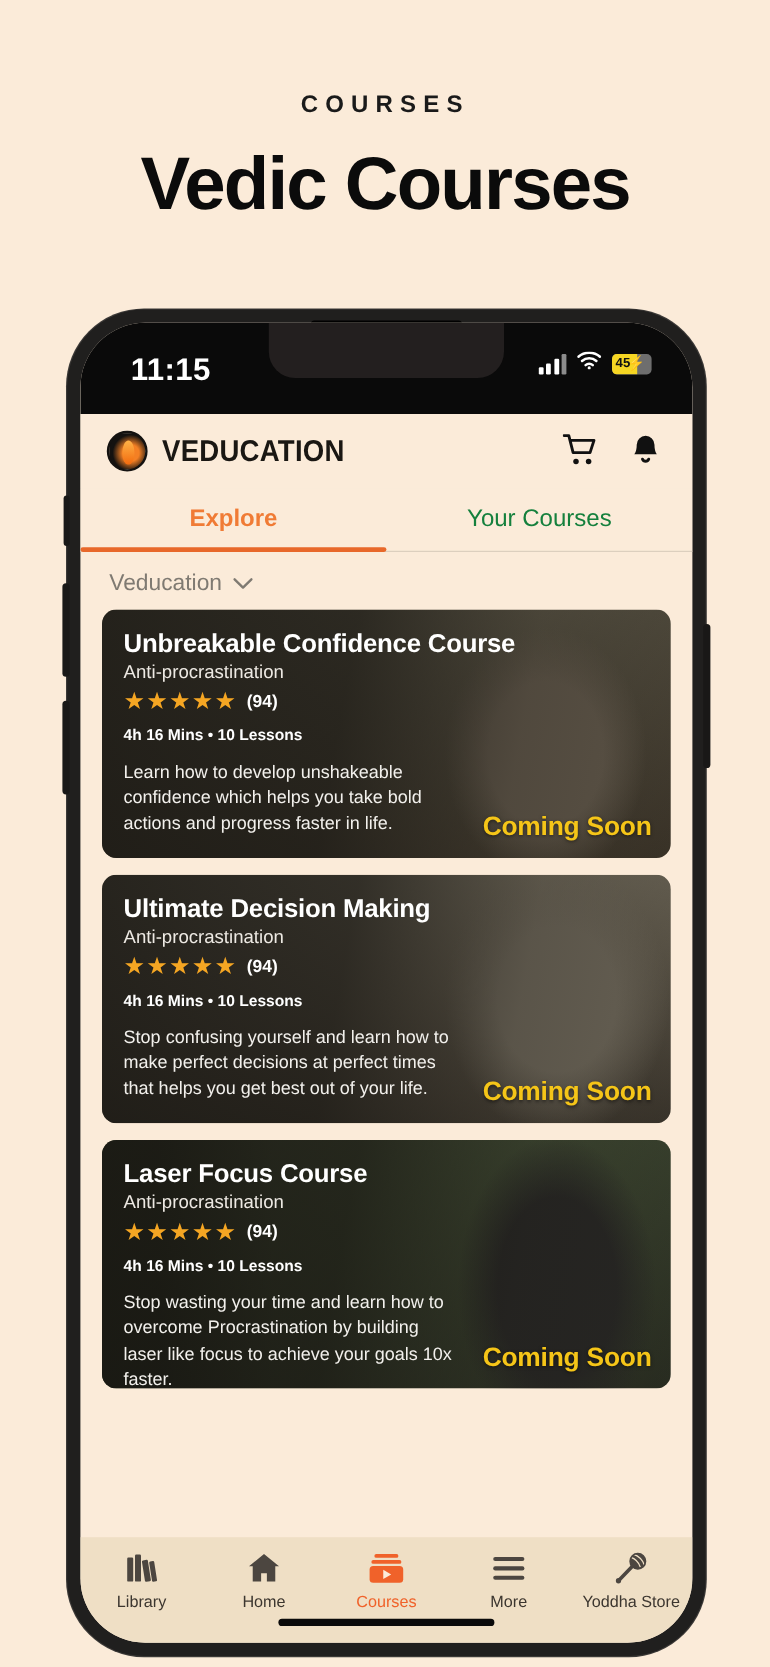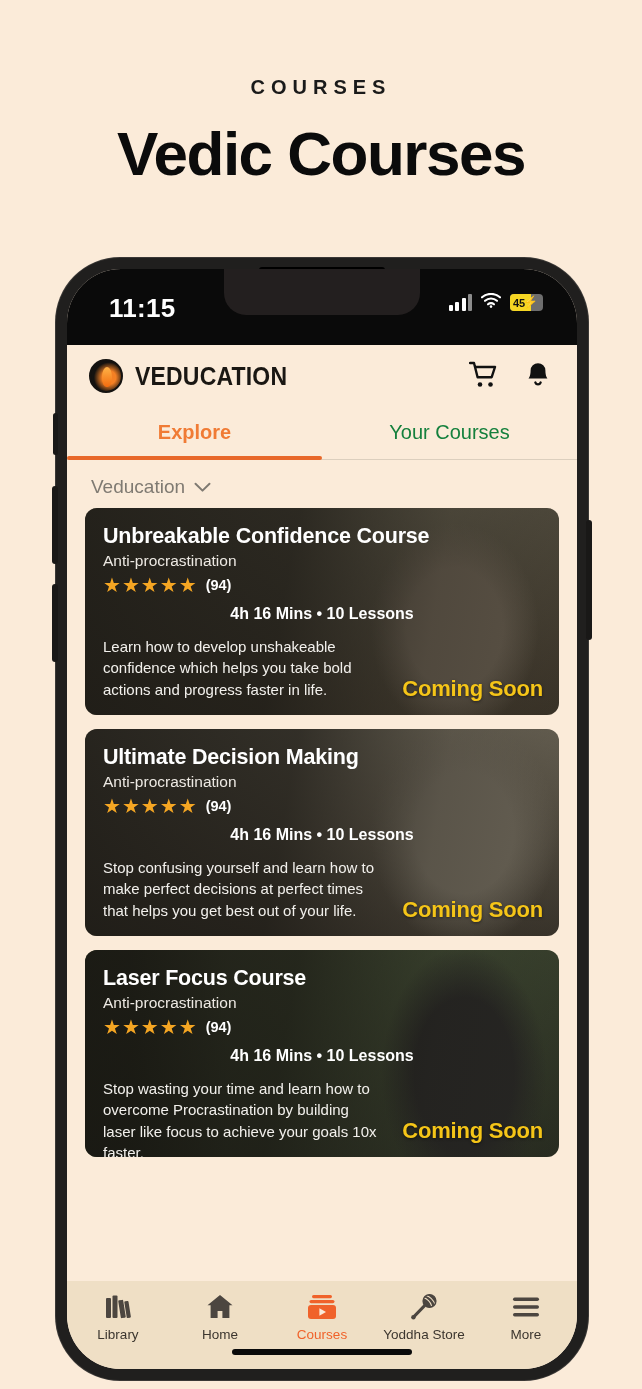--- a/index.html
+++ b/index.html
@@ -146,21 +146,21 @@
   .card .shade {
     position:absolute; inset:0;
     background: linear-gradient(100deg, rgba(22,20,16,.86) 0%, rgba(22,20,16,.74) 42%, rgba(25,22,18,.34) 72%, rgba(25,22,18,.22) 100%);
   }
   .card .body { position:relative; padding: 16px 18px 0; }
   .c-title { font-size: 21.5px; font-weight: 700; letter-spacing:-.2px; }
   .c-sub { font-size: 15.5px; font-weight: 400; margin-top: 3px; color:#EDE9E3; }
   .c-rate { display:flex; align-items:center; gap:8px; margin-top: 5px; }
   .stars { color: #F5A623; font-size: 20px; letter-spacing: 1px; line-height:1; }
   .c-count { font-size: 14.5px; font-weight: 700; }
-  .c-meta { font-size: 16px; font-weight: 600; margin-top: 10px; text-align: center; }
+  .c-meta { font-size: 13px; font-weight: 600; margin-top: 10px; }
   .c-desc { font-size: 15px; line-height: 1.42; margin-top: 13px; max-width: 275px; color:#F2F0EC; }
   .c-badge {
     position:absolute; right: 16px; bottom: 13px;
     font-size: 22px; font-weight: 800; color: #F5C518; letter-spacing:-.2px;
     text-shadow: 0 1px 3px rgba(0,0,0,.5);
   }
 
   
   .bg-1 {
     background:
@@ -355,40 +355,40 @@
               <rect x="2.5" y="6" width="25" height="3.2" rx="1.6"></rect>
               <rect x="1" y="11" width="28" height="14" rx="3"></rect>
               <path d="M12.4 14.2v7.6l6.6-3.8z" fill="#FBEBD9"></path>
             </svg>
           </div>
           <div class="nav-lbl">Courses</div>
         </div>
 
         <div class="nav-item">
           <div class="nav-ico">
+            <svg width="28" height="22" viewBox="0 0 28 22" fill="currentColor">
+              <rect x="1" y="1.5" width="26" height="3.4" rx="1.7"></rect>
+              <rect x="1" y="9.3" width="26" height="3.4" rx="1.7"></rect>
+              <rect x="1" y="17.1" width="26" height="3.4" rx="1.7"></rect>
+            </svg>
+          </div>
+          <div class="nav-lbl">More</div>
+        </div>
+
+        <div class="nav-item">
+          <div class="nav-ico">
             <svg width="28" height="28" viewBox="0 0 28 28" fill="none">
               <circle cx="19.5" cy="8" r="6.4" fill="currentColor"></circle>
               <path d="M13.3 4.6c4 1.3 7 4.3 8.3 8.3M15.6 2.2c4.6 1.5 8.1 5 9.6 9.6" stroke="#EFDFC5" stroke-width="1.1"></path>
               <circle cx="19.5" cy="8" r="6.4" stroke="currentColor" stroke-width="1.4"></circle>
               <path d="M14.6 12.6 4.2 23.4" stroke="currentColor" stroke-width="3" stroke-linecap="round"></path>
               <circle cx="3.4" cy="24.3" r="2.2" fill="currentColor"></circle>
             </svg>
           </div>
           <div class="nav-lbl">Yoddha Store</div>
         </div>
 
-        <div class="nav-item">
-          <div class="nav-ico">
-            <svg width="28" height="22" viewBox="0 0 28 22" fill="currentColor">
-              <rect x="1" y="1.5" width="26" height="3.4" rx="1.7"></rect>
-              <rect x="1" y="9.3" width="26" height="3.4" rx="1.7"></rect>
-              <rect x="1" y="17.1" width="26" height="3.4" rx="1.7"></rect>
-            </svg>
-          </div>
-          <div class="nav-lbl">More</div>
-        </div>
-
         <div class="home-indicator"></div>
       </div>
 
     </div>
   </div>
 </div>
 
 </body></html>

